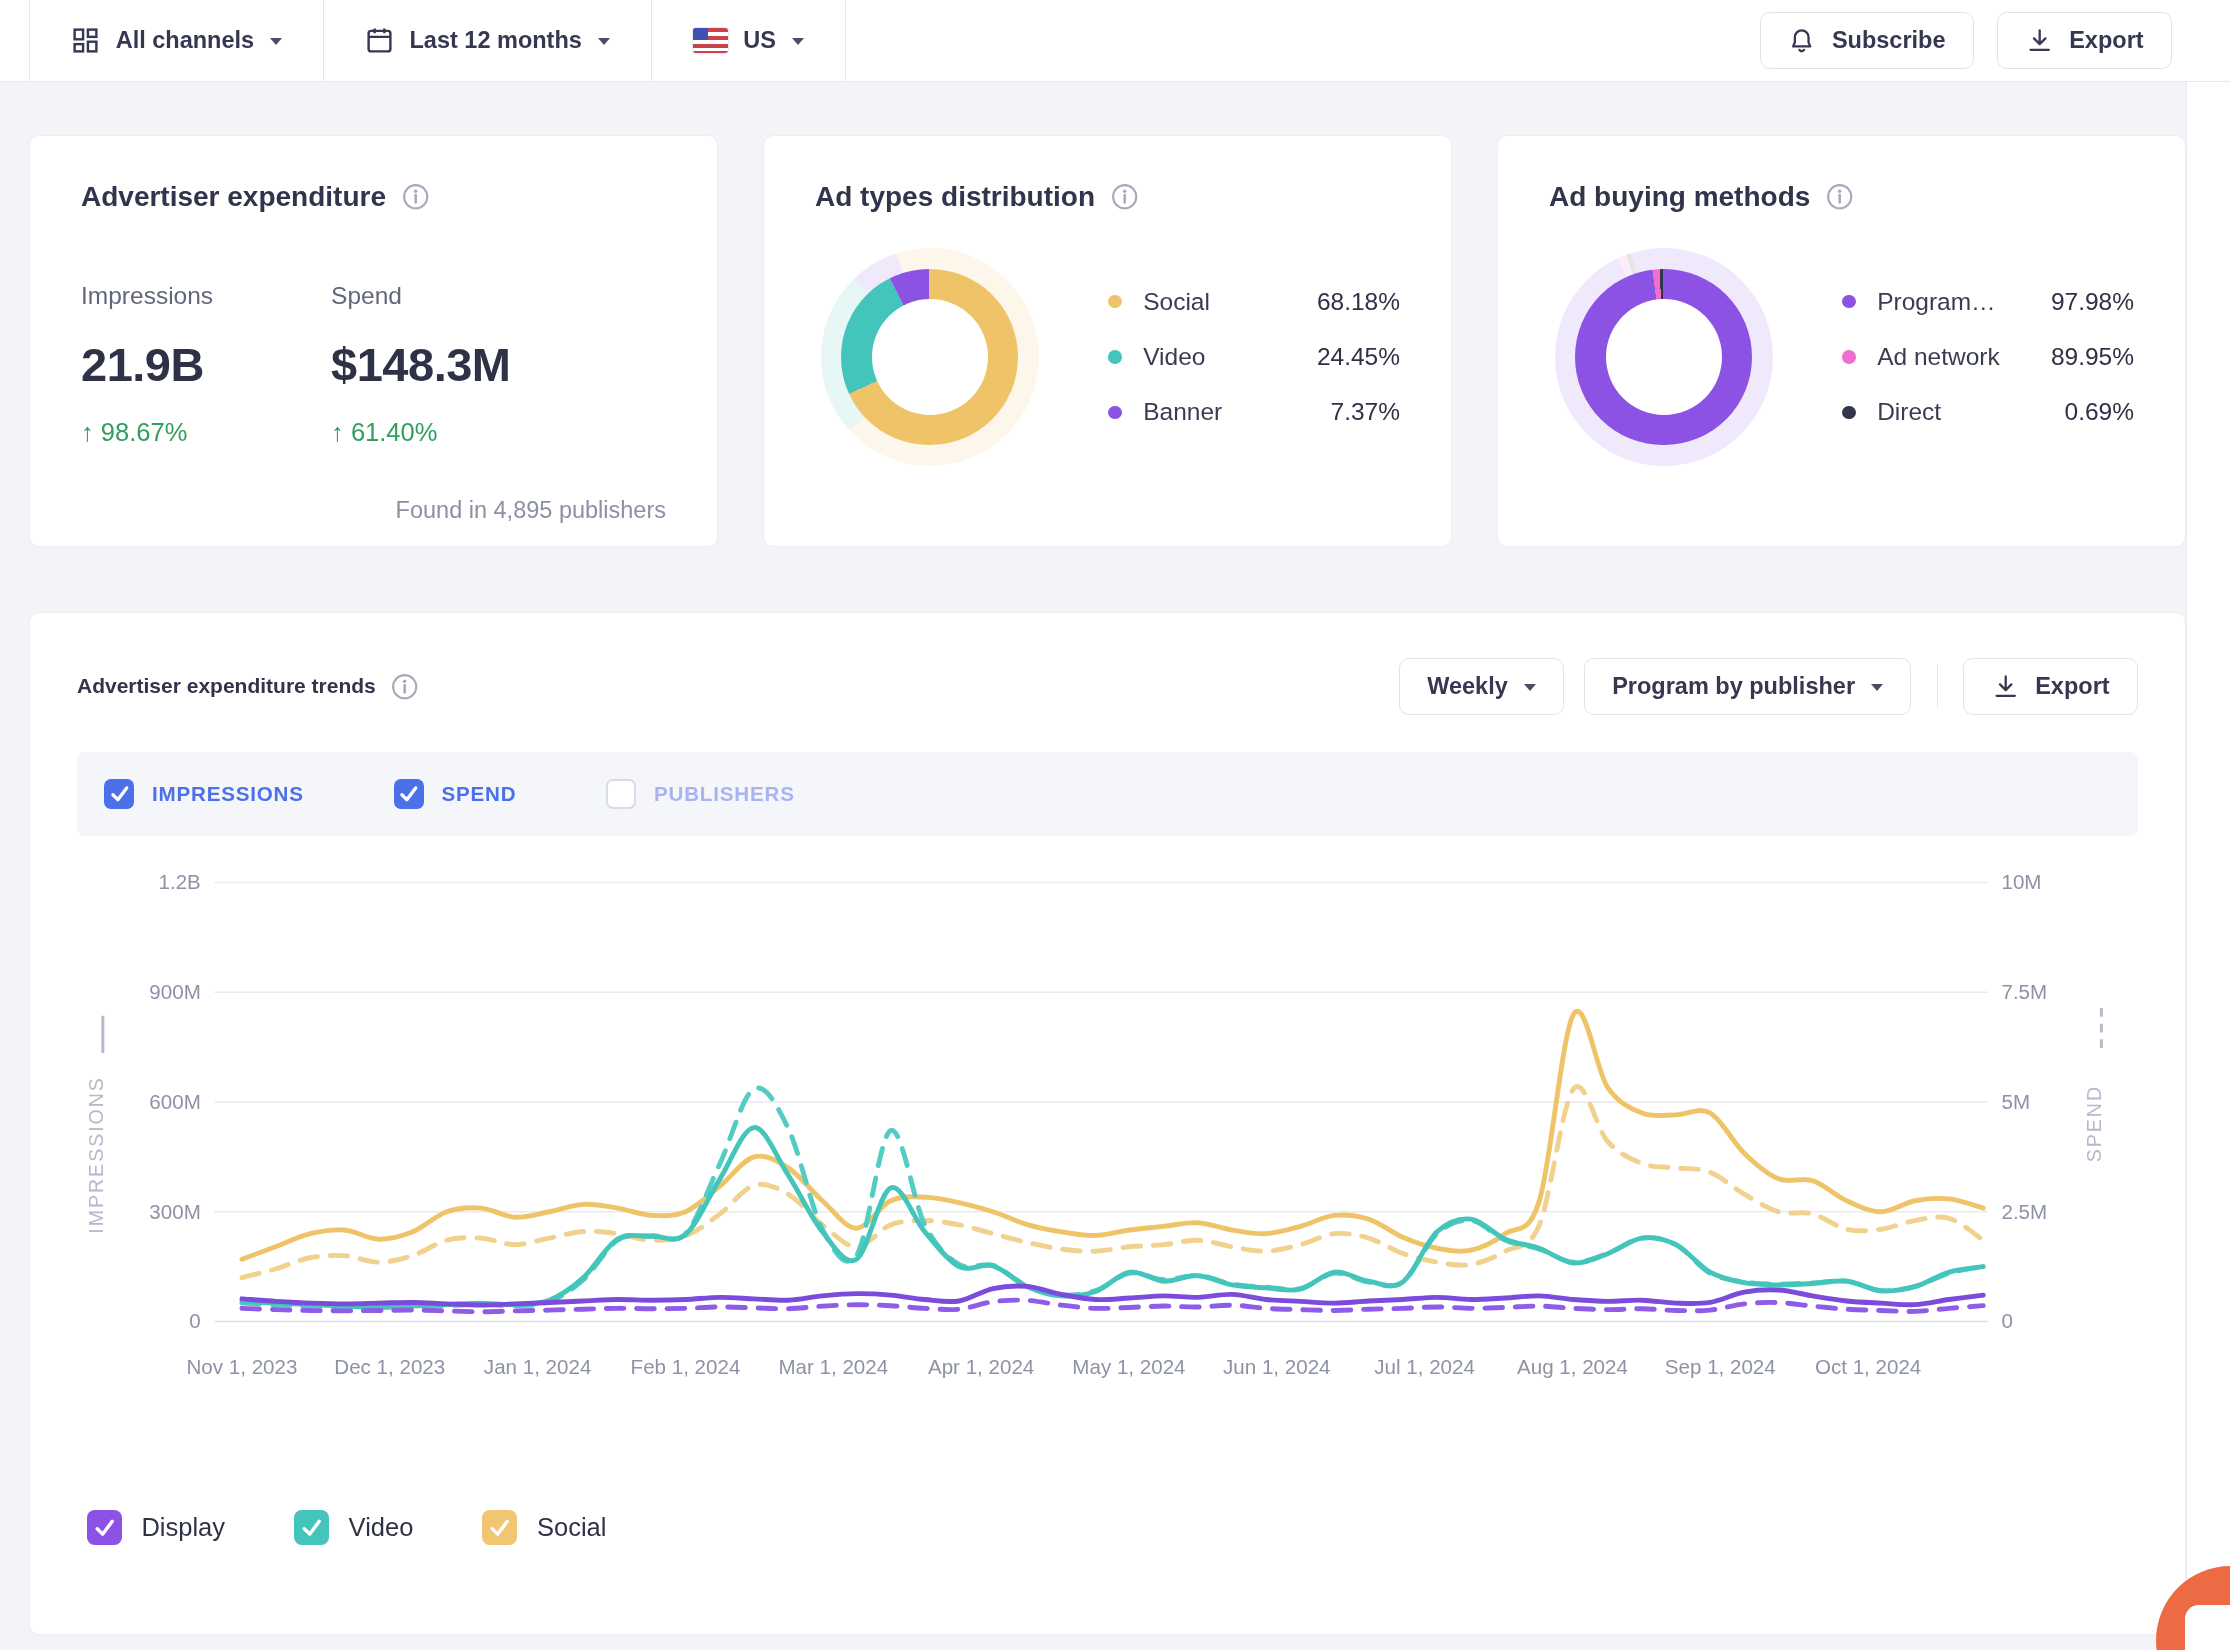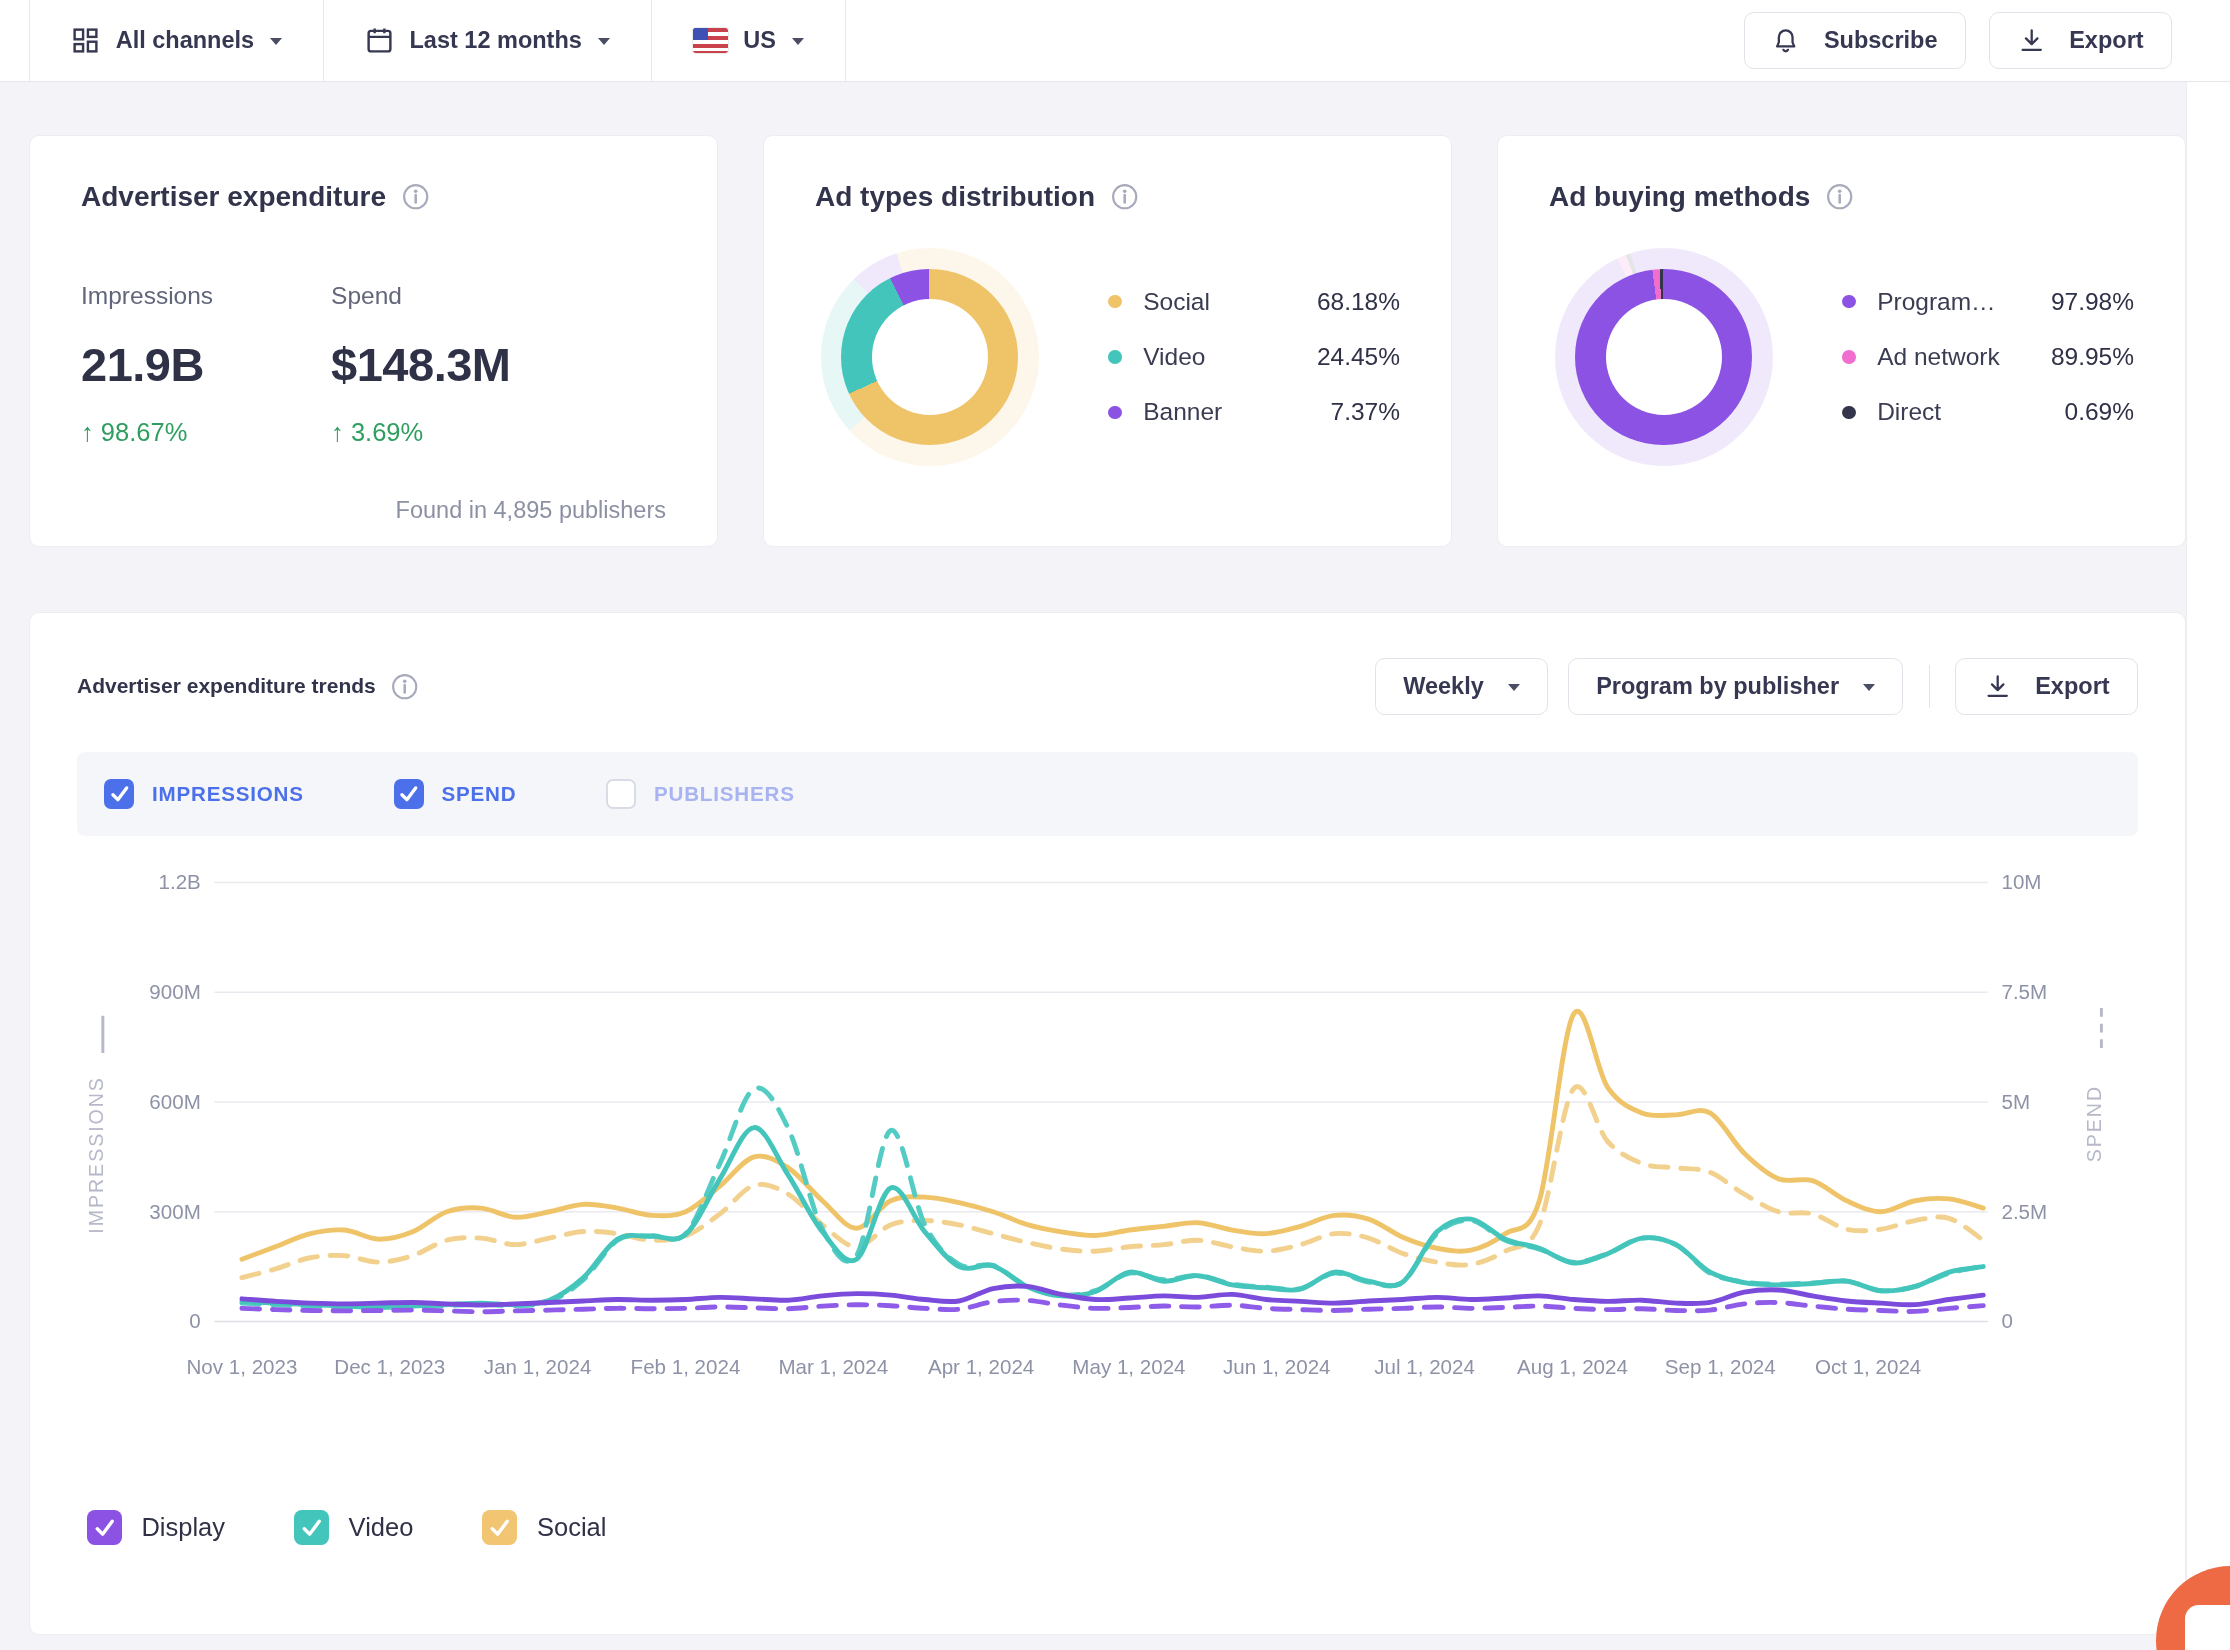--- a/index.html
+++ b/index.html
@@ -19,21 +19,21 @@
     display:flex; align-items:center; gap:15.7px; padding:0 41px;
     border-right:1px solid #E8E8EC; font-size:23.5px; font-weight:600; color:#363852;
     cursor:pointer; white-space:nowrap;
   }
   .tab:first-child { border-left:1px solid #E8E8EC; }
   .tab.disabled { color:#A9ADBE; }
   .chev { width:0; height:0; border-left:6.9px solid transparent; border-right:6.9px solid transparent; border-top:7.8px solid #4A4D63; margin-top:2.9px; }
   .tab.disabled .chev { border-top-color:#B9BCC9; }
   .toolbar-actions { margin-left:auto; display:flex; align-items:center; gap:23.5px; padding-right:59px; }
   .btn {
-    display:inline-flex; align-items:center; gap:24px; border:1px solid #E2E3EA; border-radius:9.8px;
+    display:inline-flex; align-items:center; gap:16px; border:1px solid #E2E3EA; border-radius:9.8px;
     background:#fff; padding:13.7px 27.4px; font-size:23.5px; font-weight:600; color:#363852; cursor:pointer;
   }
   .flag { width:35px; height:25.5px; border-radius:2.9px; overflow:hidden; position:relative; box-shadow:0 0 0 1px rgba(0,0,0,.08); 
     background:repeating-linear-gradient(#C8414B 0 3.9px,#fff 3.9px 7.8px); }
   .flag::after { content:""; position:absolute; left:0; top:0; width:15.7px; height:11.8px; background:#3F51B5; }
   
   .cards-row { display:flex; gap:45px; margin:53px 45px 0 29px; }
   .card {
     background:#fff; border:1px solid #ECECF1; border-radius:9.8px; flex:1; height:412px;
     padding:45px 51px; position:relative;
@@ -153,21 +153,21 @@
     </div>
     <div class="metrics">
       <div>
         <div class="metric-label">Impressions</div>
         <div class="metric-value">21.9B</div>
         <div class="metric-delta">↑ 98.67%</div>
       </div>
       <div>
         <div class="metric-label">Spend</div>
         <div class="metric-value">$148.3M</div>
-        <div class="metric-delta">↑ 3.69%</div>
+        <div class="metric-delta">↑ 61.40%</div>
       </div>
     </div>
     <div class="card-foot">Found in 4,895 publishers</div>
   </div>
 
   <div class="card">
     <div class="card-title-row">
       <span class="card-title">Ad types distribution</span>
       <span class="icon">
         <svg width="27.4" height="27.4" viewBox="0 0 26 26" fill="none">

